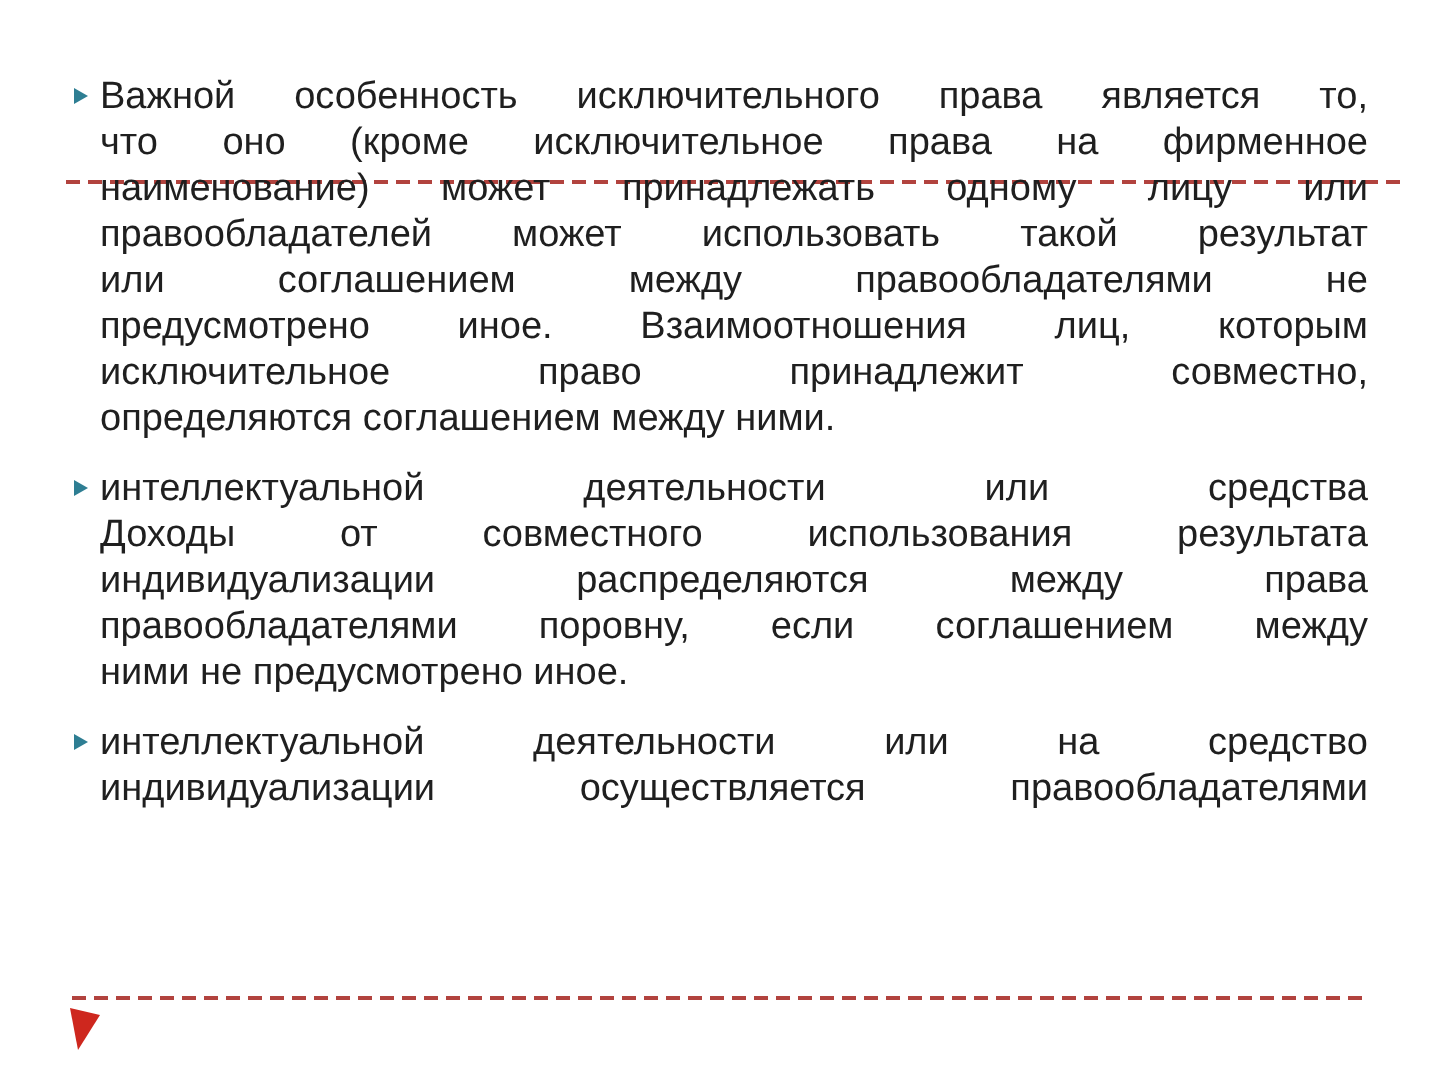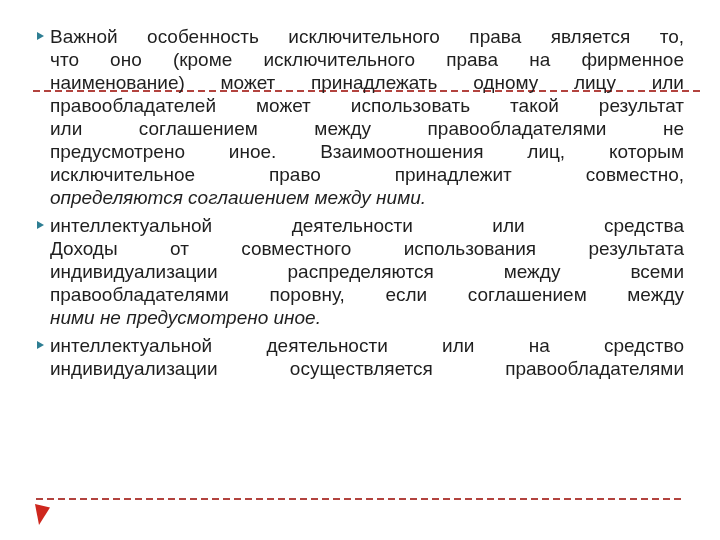--- a/index.html
+++ b/index.html
@@ -26,40 +26,39 @@
     left:50px;top:25px;
     width:634px;
     margin:0;padding:0;
     list-style:none;
     color:var(--text);
     font-size:19px;
     line-height:23px;
   }
   .bullet-item{
     position:relative;
-    margin:0 0 5px 0;
+    margin:12px 0 5px 0;
     padding:0;
   }
   .bullet-marker{
     position:absolute;
     left:-13px;top:7px;
     width:0;height:0;
     border-top:4.5px solid transparent;
     border-bottom:4.5px solid transparent;
     border-left:7px solid var(--bullet);
   }
   .text-line{
     text-align:justify;
     text-align-last:justify;
     white-space:normal;
   }
   .text-line.last{
     text-align:center;
     text-align-last:left;
-    font-style:italic;
   }
   .seg{display:inline;}
   .seg.u{
     text-decoration-thickness:1.5px;
     text-underline-offset:3px;
   }
   .dashed-rule{
     position:absolute;
     height:1.5px;
     background:repeating-linear-gradient(90deg,var(--dash) 0,var(--dash) 7px,transparent 7px,transparent 11px);
@@ -78,33 +77,33 @@
 </style>
 </head>
 <body>
 
 <div class="slide">
   <div class="dashed-rule top"></div>
   <ul class="bullet-list" id="bullet-list">
       <li class="bullet-item">
         <span class="bullet-marker"></span>
         <div class="text-line"><span class="seg">Важной особенность исключительного права является то,</span></div>
-        <div class="text-line"><span class="seg">что оно (кроме исключительного права на фирменное</span></div>
+        <div class="text-line"><span class="seg">что оно (кроме исключительное права на фирменное</span></div>
         <div class="text-line"><span class="seg">наименование) </span><span class="seg u">может принадлежать одному лицу или</span></div>
         <div class="text-line"><span class="seg">правообладателей может использовать такой результат</span></div>
         <div class="text-line"><span class="seg">или соглашением между правообладателями не</span></div>
         <div class="text-line"><span class="seg">предусмотрено иное. Взаимоотношения лиц, которым</span></div>
         <div class="text-line"><span class="seg">исключительное право принадлежит совместно,</span></div>
         <div class="text-line last"><span class="seg">определяются соглашением между ними.</span></div>
       </li>
       <li class="bullet-item">
         <span class="bullet-marker"></span>
         <div class="text-line"><span class="seg">интеллектуальной деятельности или средства</span></div>
         <div class="text-line"><span class="seg">Доходы от совместного использования результата</span></div>
-        <div class="text-line"><span class="seg">индивидуализации распределяются между всеми</span></div>
+        <div class="text-line"><span class="seg">индивидуализации распределяются между права</span></div>
         <div class="text-line"><span class="seg">правообладателями поровну, если соглашением между</span></div>
         <div class="text-line last"><span class="seg">ними не предусмотрено иное.</span></div>
       </li>
       <li class="bullet-item">
         <span class="bullet-marker"></span>
         <div class="text-line"><span class="seg">интеллектуальной деятельности или на средство</span></div>
         <div class="text-line"><span class="seg">индивидуализации осуществляется правообладателями</span></div>
       </li>
     </ul>
   <div class="dashed-rule bottom"></div>

